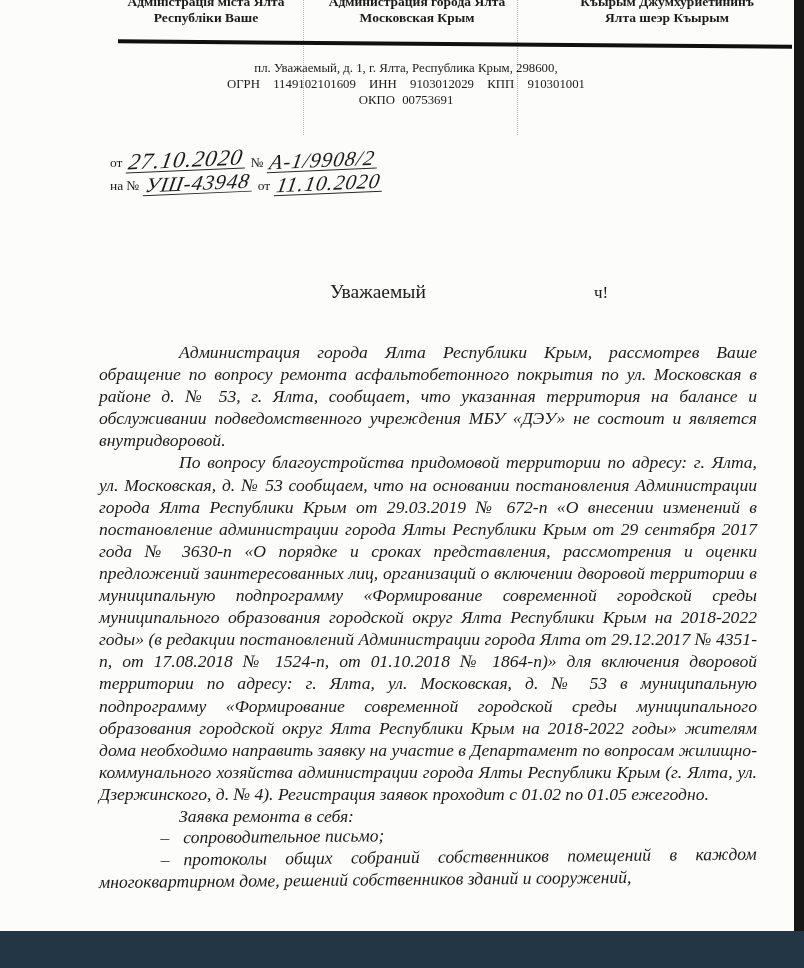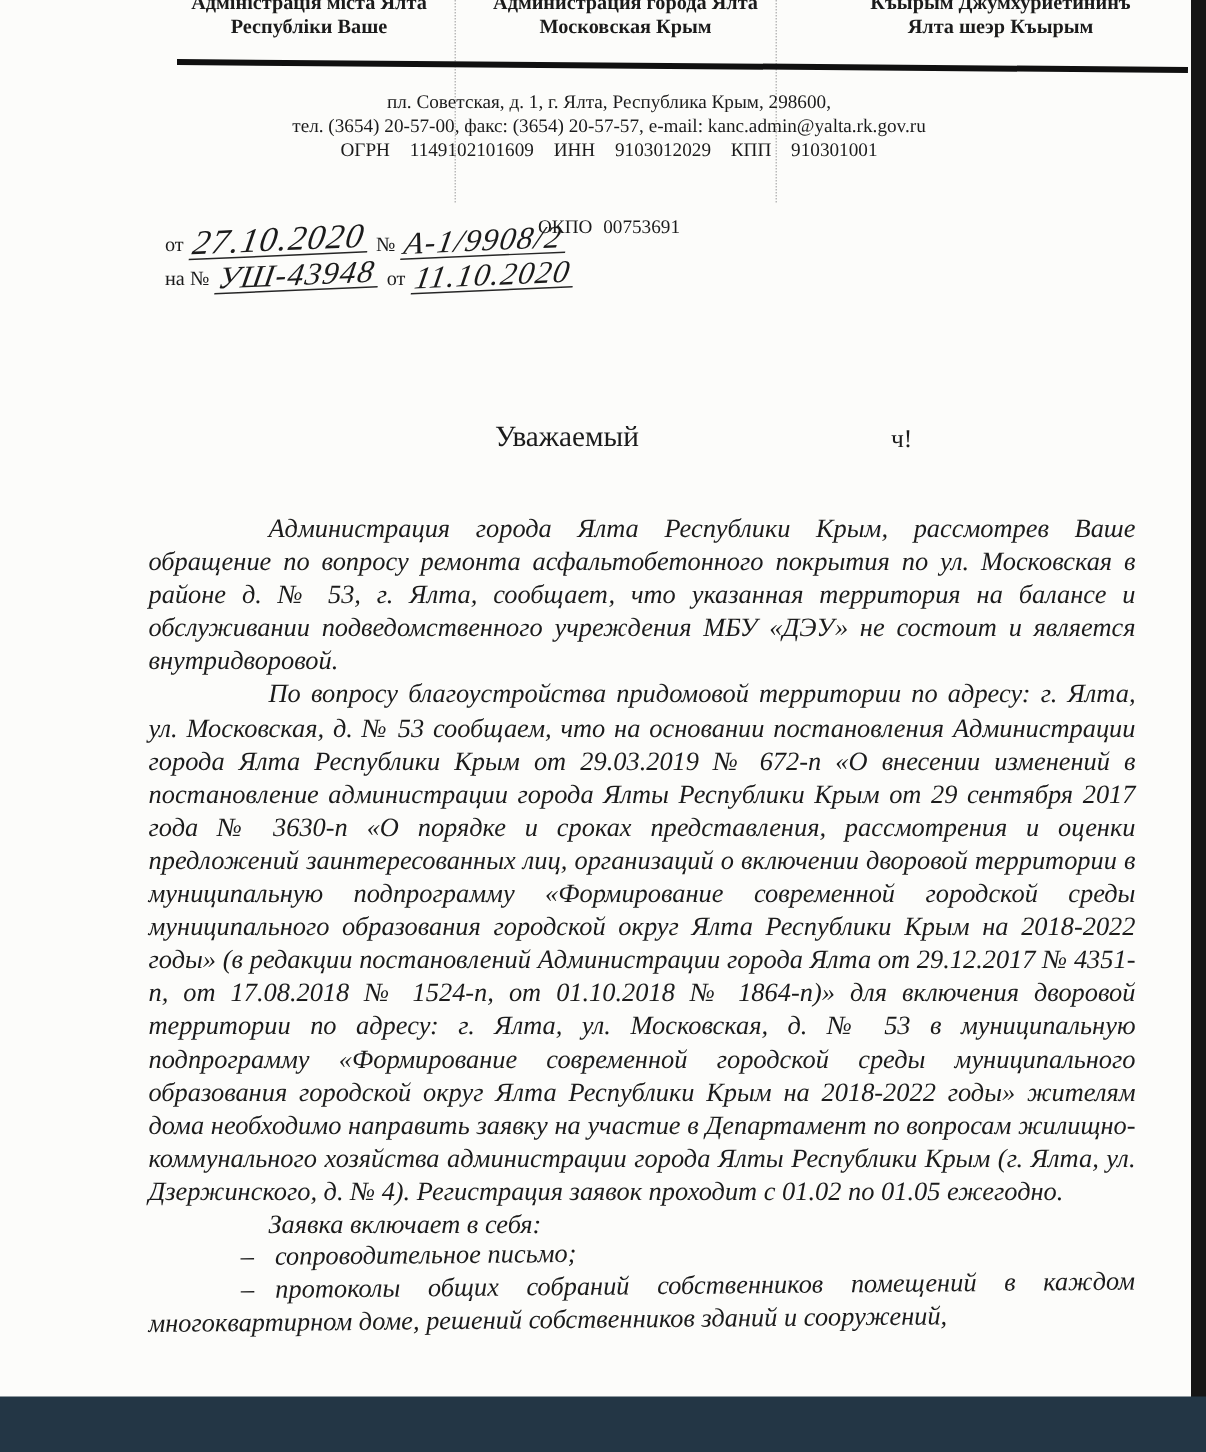--- a/index.html
+++ b/index.html
@@ -18,21 +18,21 @@
   .lh-col.c2{width:214px;padding:0 6px;}
   .lh-col.c3{width:250px;margin-left:auto;}
   .divider{position:absolute;top:0;height:135px;border-left:1px dotted #b9b9b9;}
   .divider.d1{left:303px;}
   .divider.d2{left:517px;}
   .rule{position:absolute;left:118px;top:42px;width:674px;height:4px;background:#101010;transform:rotate(0.45deg);}
 
   
   .contact{position:absolute;left:118px;top:61px;width:576px;text-align:center;font-size:12.8px;line-height:15.8px;}
   .contact .wide{word-spacing:10px;}
-  .contact .mid{word-spacing:4px;margin-top:36px;}
+  .contact .mid{word-spacing:4px;}
 
   
   .ref{position:absolute;left:110px;top:150px;width:340px;font-size:13.5px;}
   .ref-row{position:relative;height:23px;white-space:nowrap;}
   .printed{display:inline-block;vertical-align:baseline;}
   .hw{
     display:inline-block;
     font-style:italic;font-size:23px;line-height:20px;
     letter-spacing:1px;
     transform:skewX(-12deg) rotate(-2.5deg);
@@ -74,22 +74,21 @@
     <div class="lh-col c3">
       <div>Къырым Джумхуриетининъ</div>
       <div>Ялта шеэр Къырым</div>
     </div>
   </div>
   <div class="divider d1"></div>
   <div class="divider d2"></div>
   <div class="rule"></div>
 
   <div class="contact">
-    <div>пл. Советская, д. 1, г. Ялта, Республика Крым, 298600,</div>
-    <div>тел. (3654) 20-57-00, факс: (3654) 20-57-57, e-mail: kanc.admin@yalta.rk.gov.ru</div>
+    <div>пл. Уважаемый, д. 1, г. Ялта, Республика Крым, 298600,</div>
     <div class="wide">ОГРН 1149102101609 ИНН 9103012029 КПП 910301001</div>
     <div class="mid">ОКПО 00753691</div>
   </div>
 
   <div class="ref">
     <div class="ref-row">
       <span class="printed">от</span>
       <span class="hw">27.10.2020</span>
       <span class="printed">№</span>
       <span class="hw small">А-1/9908/2</span>
@@ -103,21 +102,21 @@
   </div>
 
   <div class="greeting">
     <span>Уважаемый</span>
     <span class="suffix">ч!</span>
   </div>
 
   <div class="bodytext">
     <p class="para">Администрация города Ялта Республики Крым, рассмотрев Ваше обращение по вопросу ремонта асфальтобетонного покрытия по ул. Московская в районе д. № 53, г. Ялта, сообщает, что указанная территория на балансе и обслуживании подведомственного учреждения МБУ «ДЭУ» не состоит и является внутридворовой.</p>
     <p class="para">По вопросу благоустройства придомовой территории по адресу: г. Ялта, ул. Московская, д. № 53 сообщаем, что на основании постановления Администрации города Ялта Республики Крым от 29.03.2019 № 672-п «О внесении изменений в постановление администрации города Ялты Республики Крым от 29 сентября 2017 года № 3630-п «О порядке и сроках представления, рассмотрения и оценки предложений заинтересованных лиц, организаций о включении дворовой территории в муниципальную подпрограмму «Формирование современной городской среды муниципального образования городской округ Ялта Республики Крым на 2018-2022 годы» (в редакции постановлений Администрации города Ялта от 29.12.2017 № 4351-п, от 17.08.2018 № 1524-п, от 01.10.2018 № 1864-п)» для включения дворовой территории по адресу: г. Ялта, ул. Московская, д. № 53 в муниципальную подпрограмму «Формирование современной городской среды муниципального образования городской округ Ялта Республики Крым на 2018-2022 годы» жителям дома необходимо направить заявку на участие в Департамент по вопросам жилищно-коммунального хозяйства администрации города Ялты Республики Крым (г. Ялта, ул. Дзержинского, д. № 4). Регистрация заявок проходит с 01.02 по 01.05 ежегодно.</p>
-    <p class="para">Заявка включает в себя:</p>
+    <p class="para">Заявка ремонта в себя:</p>
     <div class="list-wrap">
       <p class="list-item"><span class="dash">–</span><span>сопроводительное письмо;</span></p>
       <p class="list-item"><span class="dash">–</span><span>протоколы общих собраний собственников помещений в каждом многоквартирном доме, решений собственников зданий и сооружений,</span></p>
     </div>
   </div>
 
   <div class="edge-strip"></div>
   <div class="bottom-band"></div>
 
 </div>

